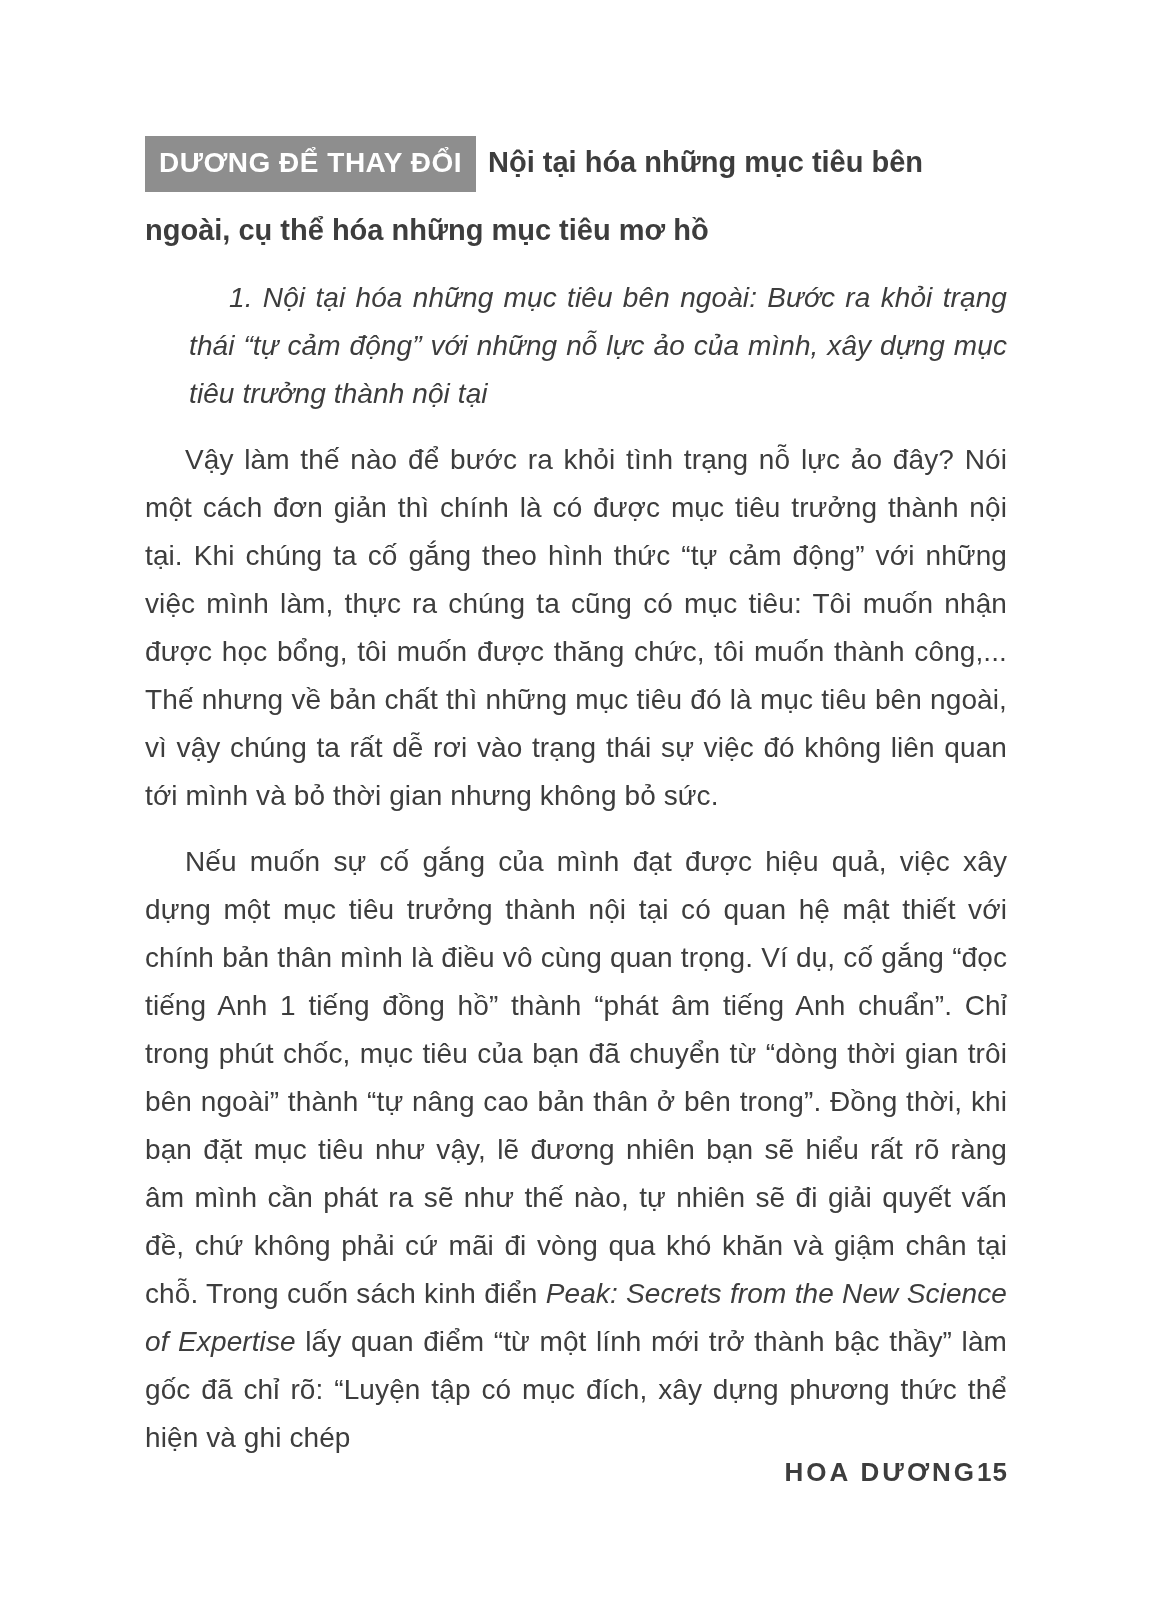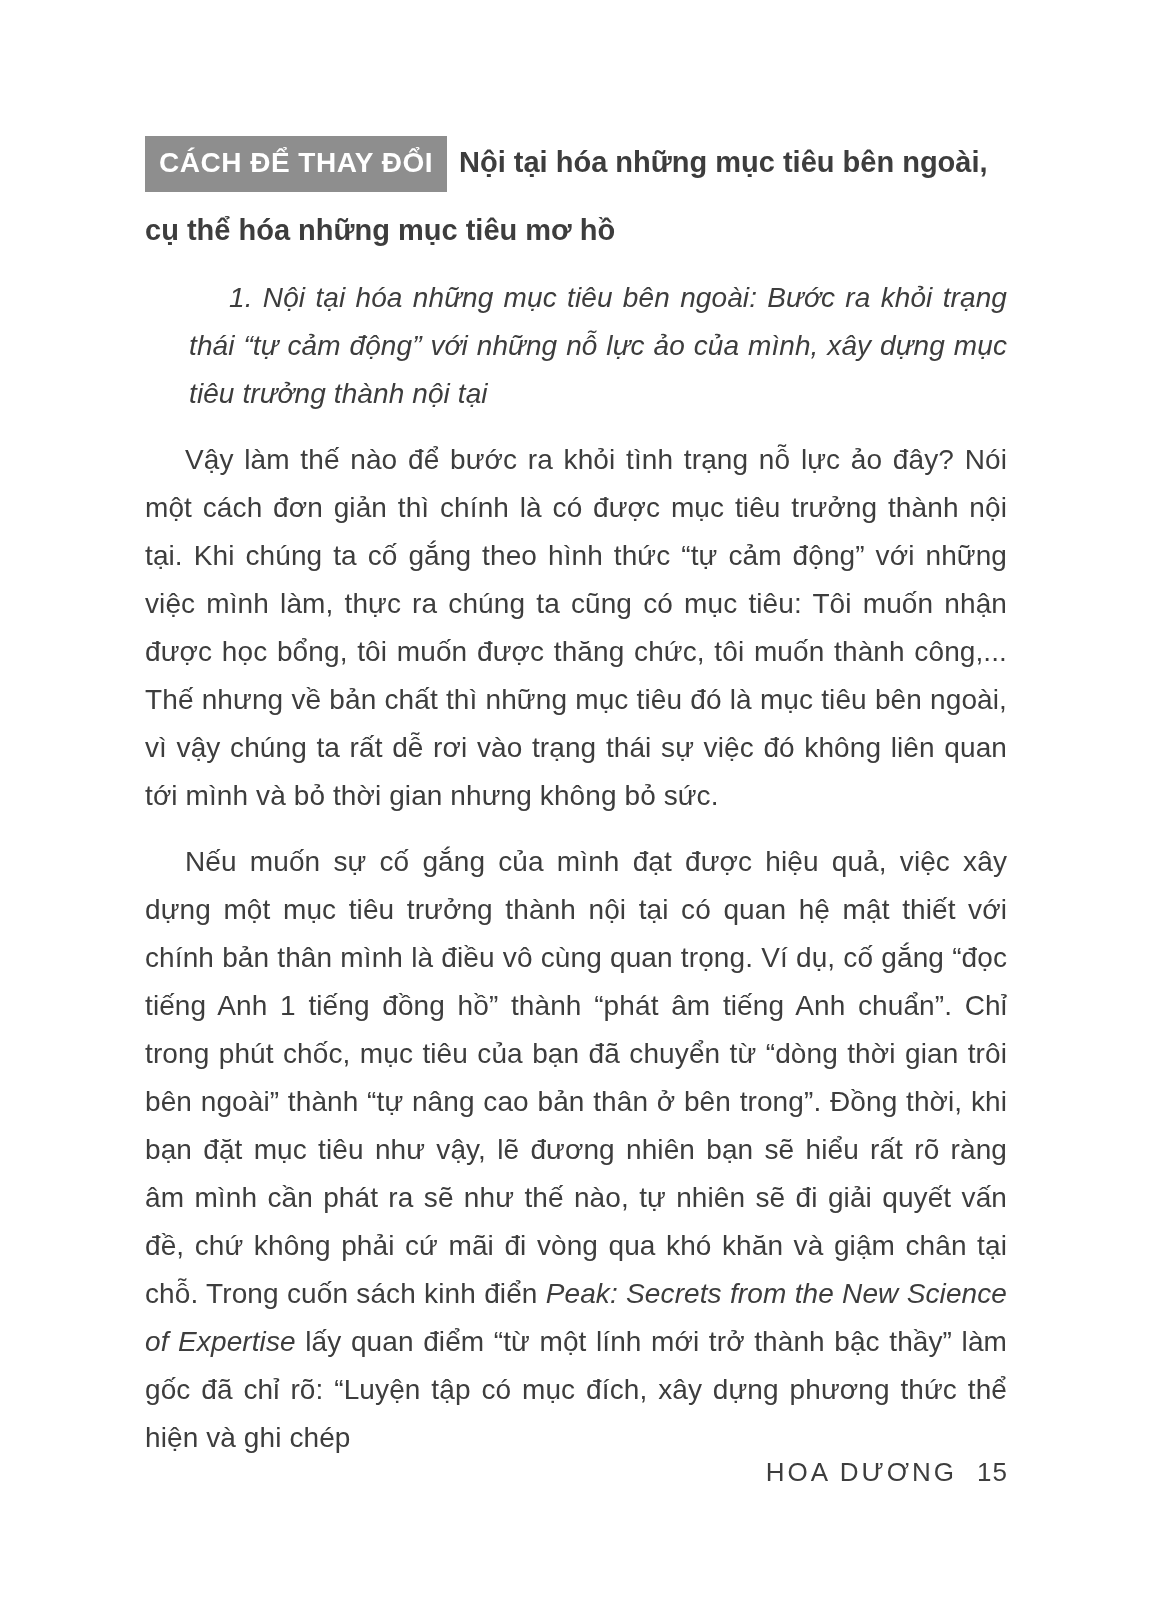--- a/index.html
+++ b/index.html
@@ -60,36 +60,35 @@
   }
   .footer {
     position: absolute;
     top: 1455px;
     right: 158px;
     font-size: 26px;
     line-height: 34px;
     white-space: nowrap;
   }
   .footer .author {
-    font-weight: normal;
+    font-weight: bold;
     letter-spacing: 3px;
   }
   .footer .page-num {
-    font-weight: normal;
-    margin-left: 20px;
+    font-weight: bold;
     letter-spacing: 1px;
   }
 </style>
 </head>
 <body>
 
 <div class="page">
   <div class="content">
 
-    <h1 class="heading"><span class="badge">CÁCH ĐỂ THAY ĐỔI</span><span class="heading-text">Nội tại hóa những mục tiêu bên ngoài, cụ thể hóa những mục tiêu mơ hồ</span>
+    <h1 class="heading"><span class="badge">DƯƠNG ĐỂ THAY ĐỔI</span><span class="heading-text">Nội tại hóa những mục tiêu bên ngoài, cụ thể hóa những mục tiêu mơ hồ</span>
     </h1>
 
     <div class="body" id="paragraphs">
         <p class="italic"><em>1. Nội tại hóa những mục tiêu bên ngoài: Bước ra khỏi trạng thái “tự cảm động” với những nỗ lực ảo của mình, xây dựng mục tiêu trưởng thành nội tại</em></p>
         <p><span>Vậy làm thế nào để bước ra khỏi tình trạng nỗ lực ảo đây? Nói một cách đơn giản thì chính là có được mục tiêu trưởng thành nội tại. Khi chúng ta cố gắng theo hình thức “tự cảm động” với những việc mình làm, thực ra chúng ta cũng có mục tiêu: Tôi muốn nhận được học bổng, tôi muốn được thăng chức, tôi muốn thành công,... Thế nhưng về bản chất thì những mục tiêu đó là mục tiêu bên ngoài, vì vậy chúng ta rất dễ rơi vào trạng thái sự việc đó không liên quan tới mình và bỏ thời gian nhưng không bỏ sức.</span></p>
         <p><span>Nếu muốn sự cố gắng của mình đạt được hiệu quả, việc xây dựng một mục tiêu trưởng thành nội tại có quan hệ mật thiết với chính bản thân mình là điều vô cùng quan trọng. Ví dụ, cố gắng “đọc tiếng Anh 1 tiếng đồng hồ” thành “phát âm tiếng Anh chuẩn”. Chỉ trong phút chốc, mục tiêu của bạn đã chuyển từ “dòng thời gian trôi bên ngoài” thành “tự nâng cao bản thân ở bên trong”. Đồng thời, khi bạn đặt mục tiêu như vậy, lẽ đương nhiên bạn sẽ hiểu rất rõ ràng âm mình cần phát ra sẽ như thế nào, tự nhiên sẽ đi giải quyết vấn đề, chứ không phải cứ mãi đi vòng qua khó khăn và giậm chân tại chỗ. Trong cuốn sách kinh điển </span><em>Peak: Secrets from the New Science of Expertise</em><span> lấy quan điểm “từ một lính mới trở thành bậc thầy” làm gốc đã chỉ rõ: “Luyện tập có mục đích, xây dựng phương thức thể hiện và ghi chép</span></p>
       </div>
 
   </div>
 

